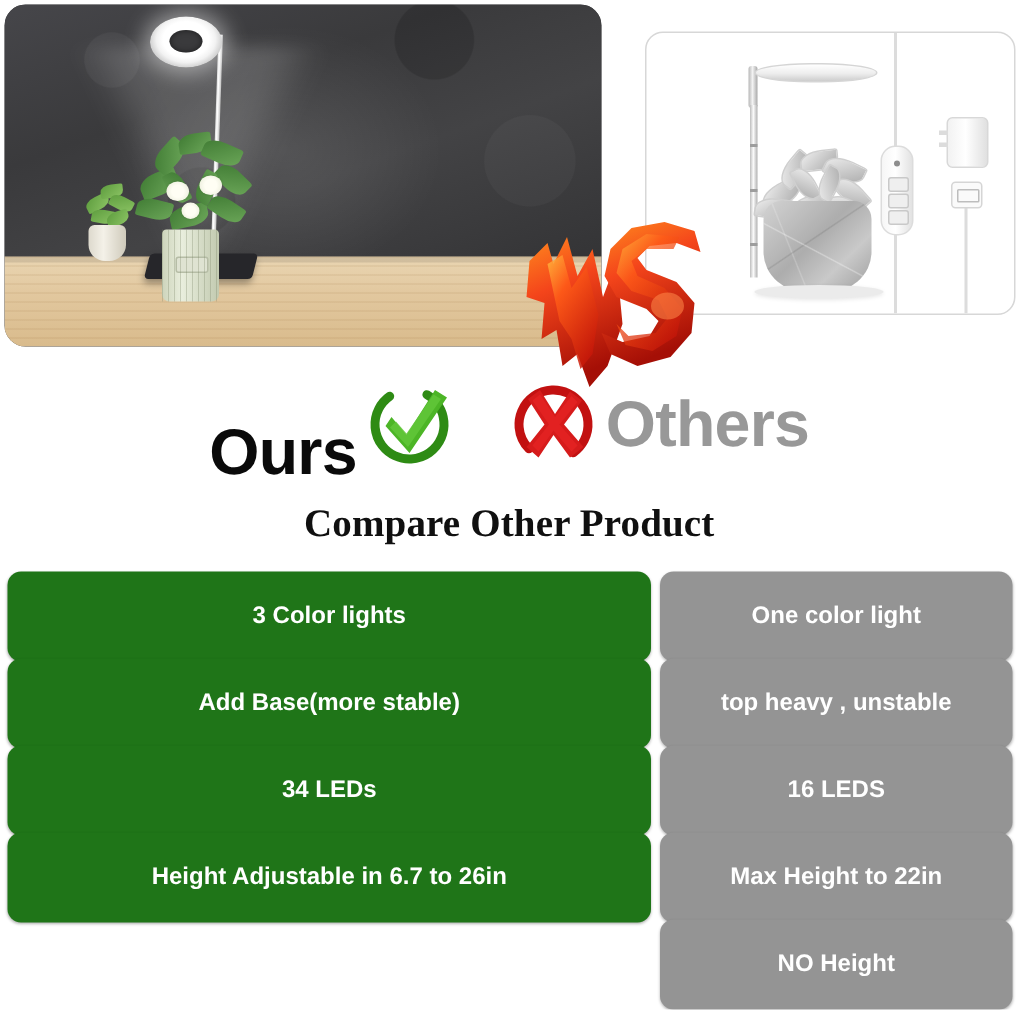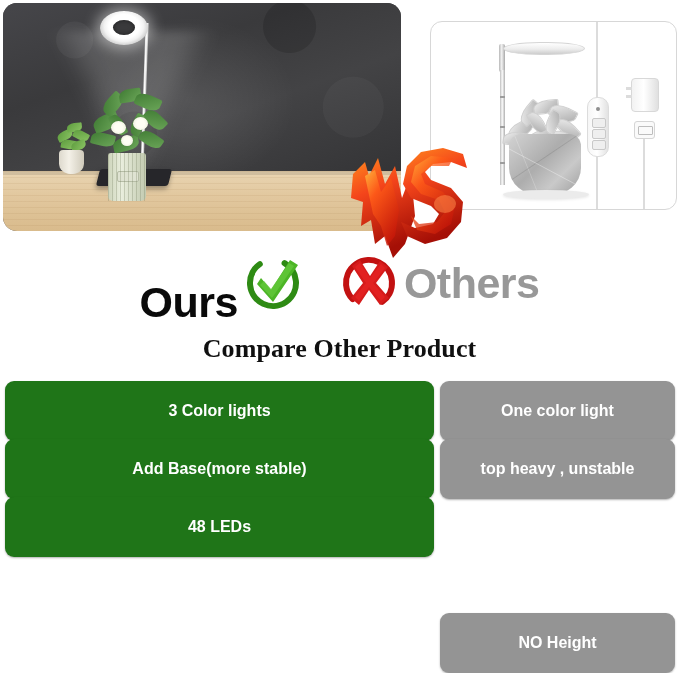--- a/index.html
+++ b/index.html
@@ -554,21 +554,26 @@
     <div class="cell cell-ours">3 Color lights</div>
     <div class="cell cell-others">One color light</div>
   </div>
 
   <div class="row" style="top:58px;">
     <div class="cell cell-ours">Add Base(more stable)</div>
     <div class="cell cell-others">top heavy , unstable</div>
   </div>
 
   <div class="row" style="top:116px;">
-    <div class="cell cell-ours">48 LEDs</div>
-  </div>
-
+    <div class="cell cell-ours">34 LEDs</div>
+    <div class="cell cell-others">16 LEDS</div>
+  </div>
+
+  <div class="row" style="top:174px;">
+    <div class="cell cell-ours">Height Adjustable in 6.7 to 26in</div>
+    <div class="cell cell-others">Max Height to 22in</div>
+  </div>
 
   <div class="row" style="top:232px;">
     <div class="cell cell-others">NO Height</div>
   </div>
 
 </div>
 
 </body></html>

